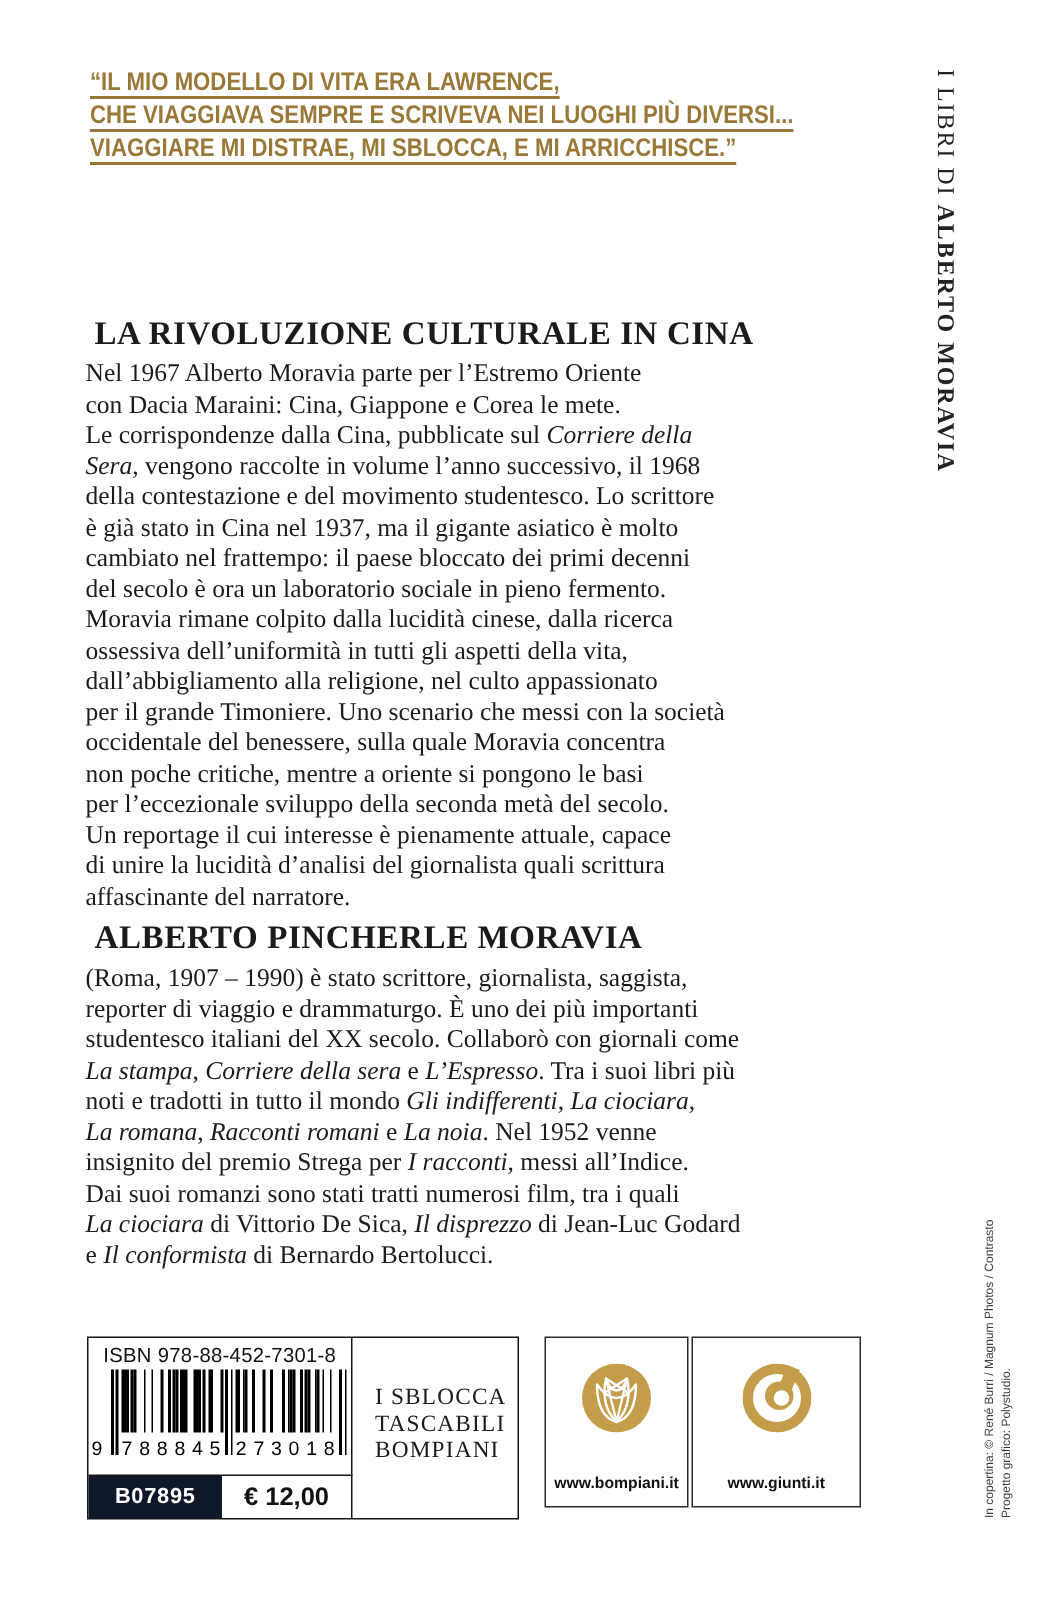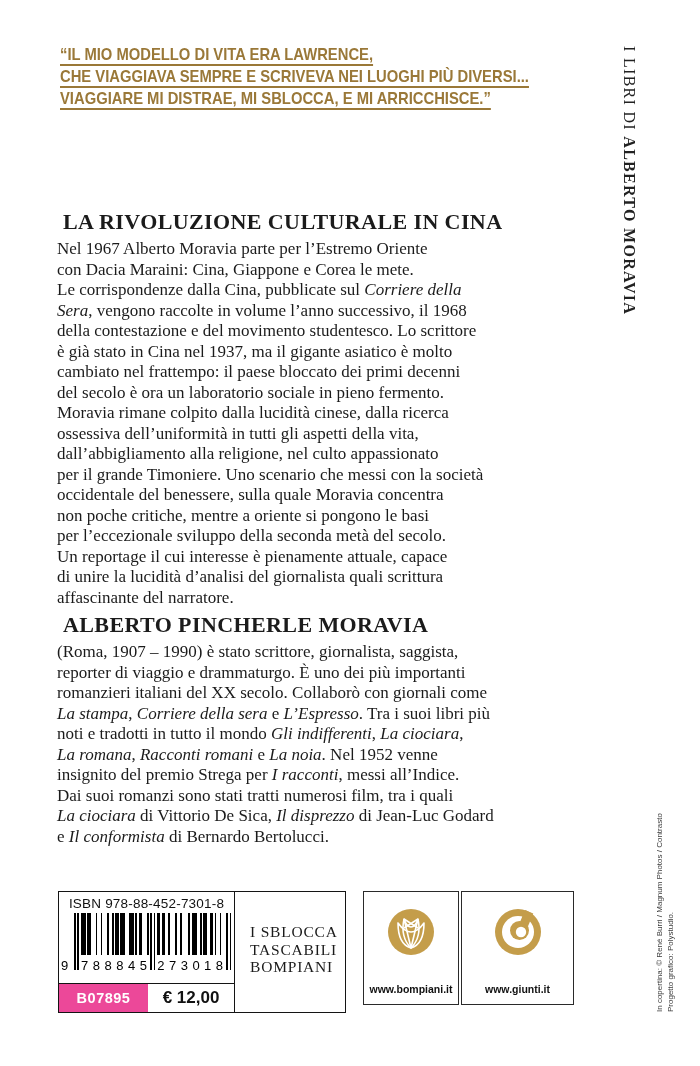--- a/index.html
+++ b/index.html
@@ -40,21 +40,21 @@
   .digits{position:absolute;left:0;right:0;bottom:-3px;height:15px;
           font-family:"Liberation Sans",sans-serif;font-size:13px;color:#000;}
   .digits .lead{position:absolute;left:-13px;bottom:0;}
   .digits .grp{position:absolute;bottom:0;width:44%;text-align:left;letter-spacing:4.5px;}
   .digits .gl{left:4.5%;}
   .digits .gr{left:53%;}
   .imprintcell{grid-column:2;grid-row:1 / span 2;padding:31px 0 0 15px;box-sizing:border-box;}
   .imprintcell div{font-size:15.5px;line-height:17.5px;letter-spacing:.8px;}
   .pricerow{grid-column:1;grid-row:2;border-top:1.5px solid #141414;border-right:1.5px solid #141414;
             display:flex;font-family:"Liberation Sans",sans-serif;font-weight:bold;}
-  .codebadge{width:89px;background:#ec4899;color:#fff;font-size:14.5px;
+  .codebadge{width:89px;background:#0f172a;color:#fff;font-size:14.5px;
              display:flex;align-items:center;justify-content:center;letter-spacing:.5px;}
   .price{flex:1;display:flex;align-items:center;justify-content:center;font-size:17px;color:#111;}
 
   
   .lbox{position:absolute;top:891px;height:114px;border:1.5px solid #2a2a2a;
         box-sizing:border-box;background:#fff;text-align:center;}
   .lbox.b1{left:363px;width:96px;}
   .lbox.b2{left:461px;width:113px;}
   .lbox svg{margin-top:17px;}
   .url{position:absolute;left:0;right:0;bottom:9px;font-family:"Liberation Sans",sans-serif;
@@ -100,21 +100,21 @@
         <div class="tline"><span>di unire la lucidità d’analisi del giornalista quali scrittura</span></div>
         <div class="tline"><span>affascinante del narratore.</span></div>
       </div>
   </section>
 
   <section class="textblock" id="bio">
     <h2>ALBERTO PINCHERLE MORAVIA</h2>
     <div>
         <div class="tline"><span>(Roma, 1907 – 1990) è stato scrittore, giornalista, saggista,</span></div>
         <div class="tline"><span>reporter di viaggio e drammaturgo. È uno dei più importanti</span></div>
-        <div class="tline"><span>romanzieri italiani del XX secolo. Collaborò con giornali come</span></div>
+        <div class="tline"><span>studentesco italiani del XX secolo. Collaborò con giornali come</span></div>
         <div class="tline"><i>La stampa</i><span>, </span><i>Corriere della sera</i><span> e </span><i>L’Espresso</i><span>. Tra i suoi libri più</span></div>
         <div class="tline"><span>noti e tradotti in tutto il mondo </span><i>Gli indifferenti</i><span>, </span><i>La ciociara</i><span>,</span></div>
         <div class="tline"><i>La romana</i><span>, </span><i>Racconti romani</i><span> e </span><i>La noia</i><span>. Nel 1952 venne</span></div>
         <div class="tline"><span>insignito del premio Strega per </span><i>I racconti</i><span>, messi all’Indice.</span></div>
         <div class="tline"><span>Dai suoi romanzi sono stati tratti numerosi film, tra i quali</span></div>
         <div class="tline"><i>La ciociara</i><span> di Vittorio De Sica, </span><i>Il disprezzo</i><span> di Jean-Luc Godard</span></div>
         <div class="tline"><span>e </span><i>Il conformista</i><span> di Bernardo Bertolucci.</span></div>
       </div>
   </section>
 

